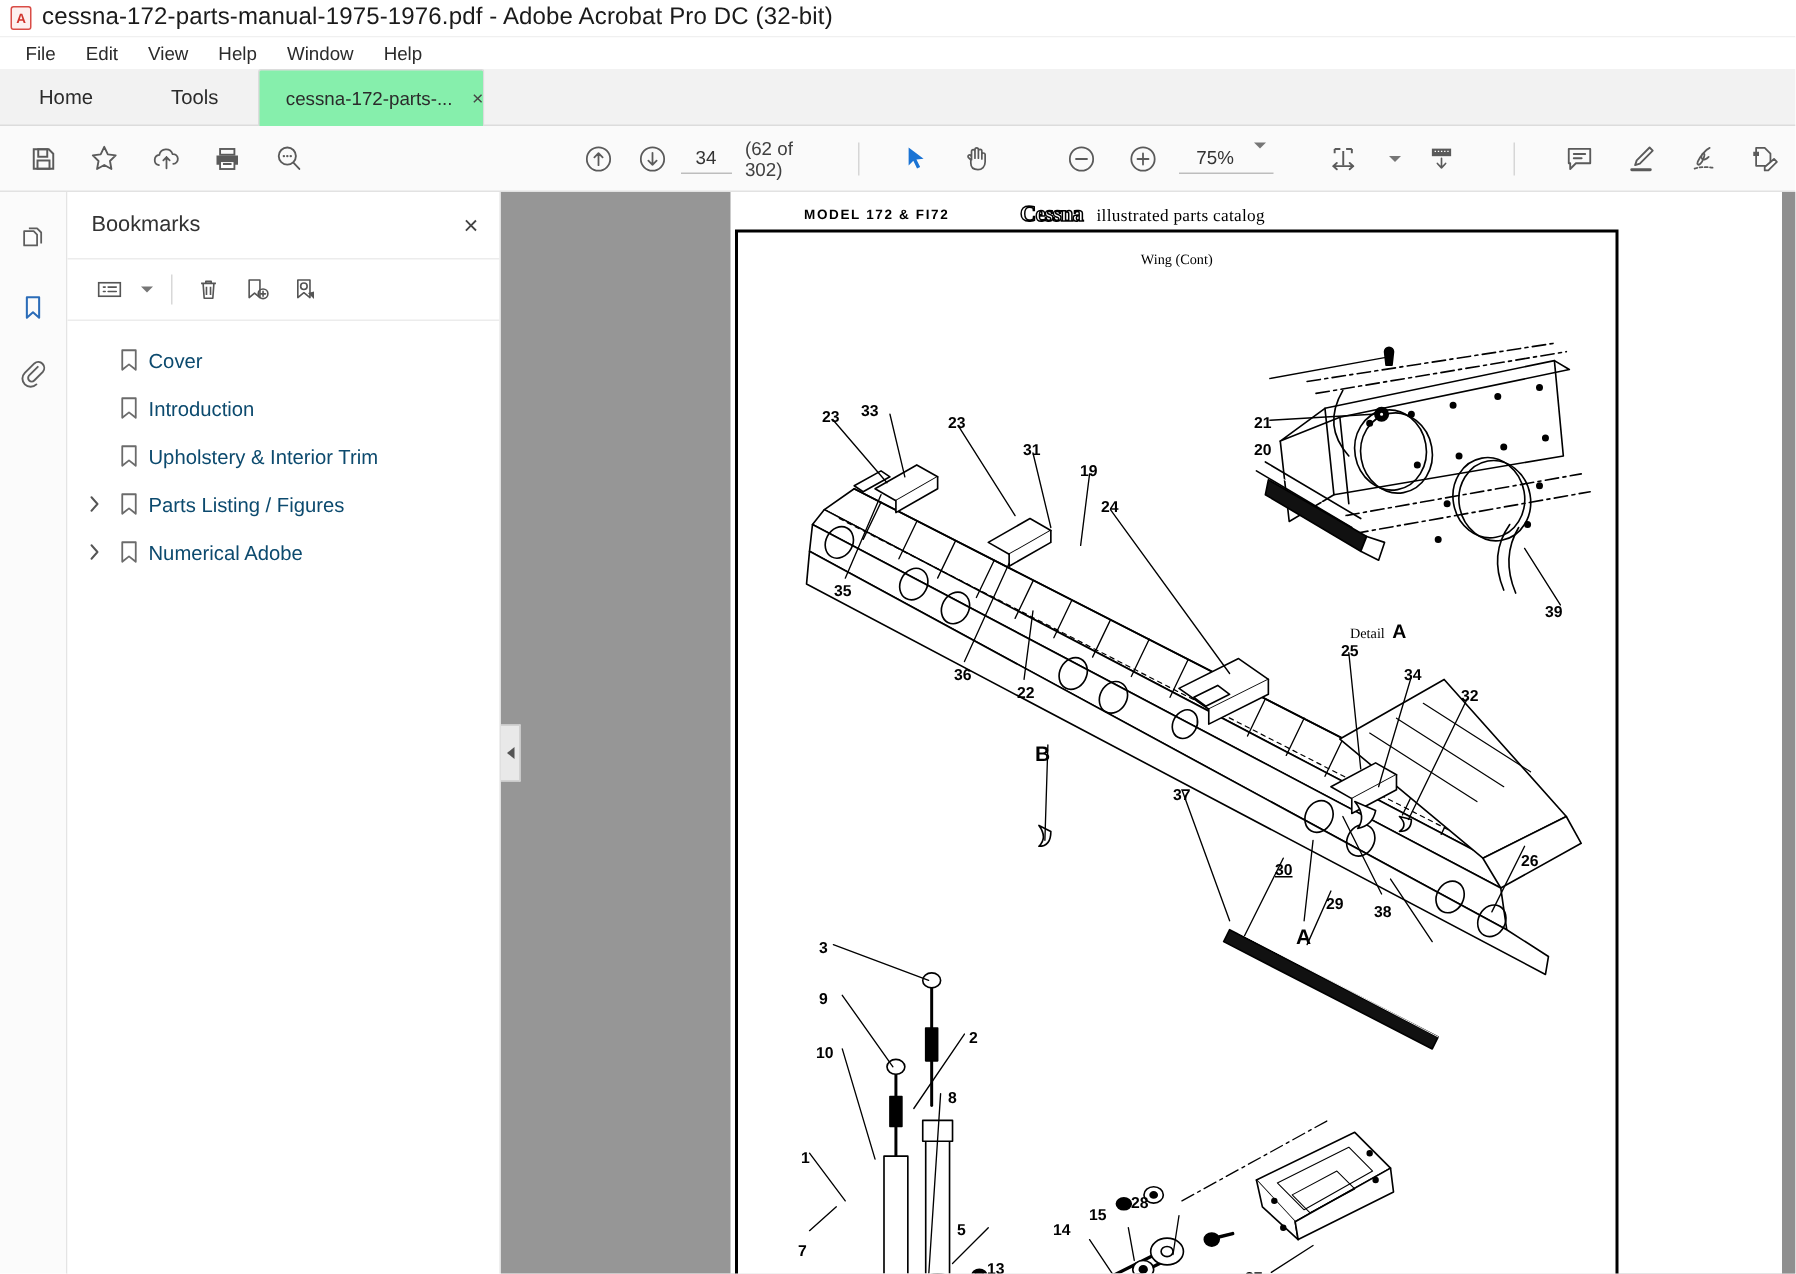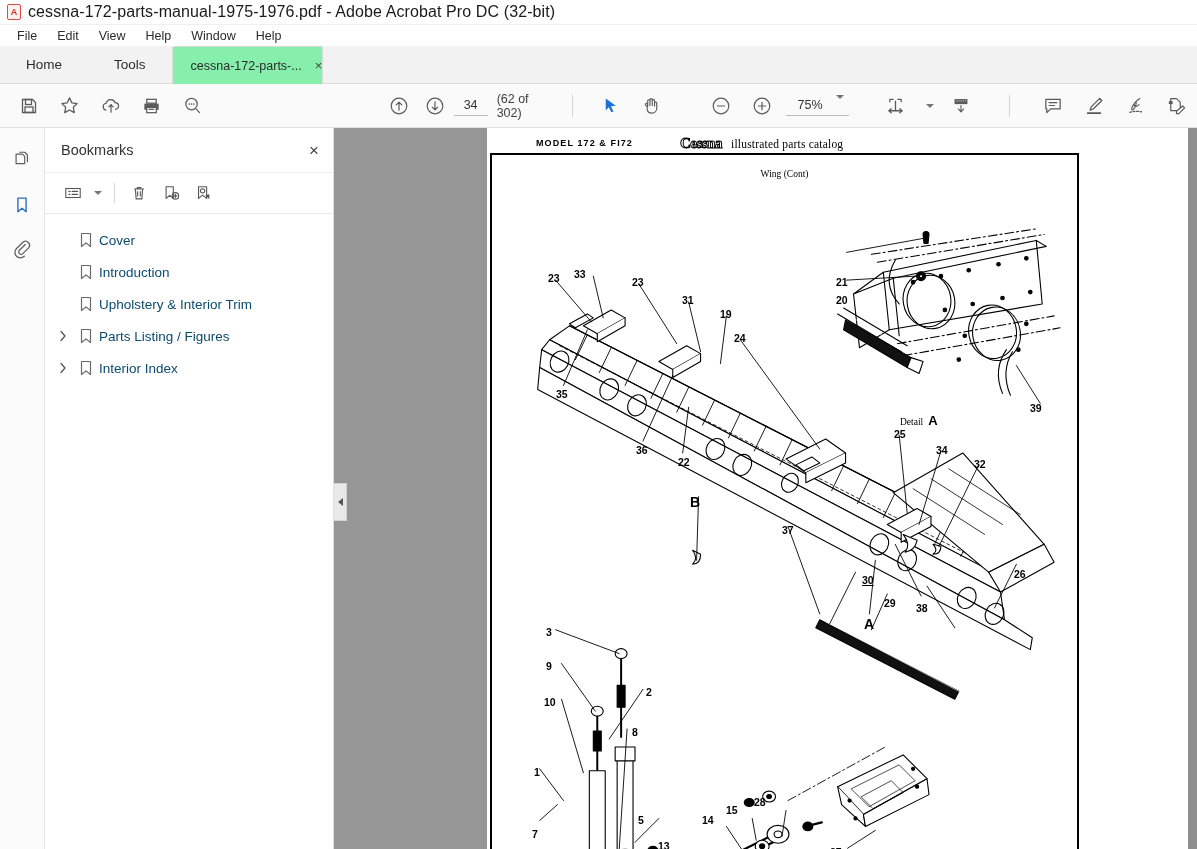--- a/index.html
+++ b/index.html
@@ -417,21 +417,21 @@
           <span class="bm-chev">
             <svg width="8" height="12" viewBox="0 0 8 12" fill="none" stroke="#555" stroke-width="1.3">
                 <path d="M2 1.5L6 6l-4 4.5" stroke-linecap="round" stroke-linejoin="round"></path>
               </svg>
           </span>
           <span class="bm-ico">
             <svg width="14" height="16" viewBox="0 0 14 16" fill="none" stroke="#6b6b6b" stroke-width="1.2">
                 <path d="M2.5 1.5h9v13l-4.5-3.6-4.5 3.6z" stroke-linejoin="round"></path>
               </svg>
           </span>
-          <span class="bm-label">Interior Index</span>
+          <span class="bm-label">Numerical Adobe</span>
         </div>
       </div>
     </div>
 
     <div class="viewer">
       <div class="collapse-handle">
           <span class="tri"></span>
         </div>
 
       <div class="page-sheet">
@@ -710,21 +710,21 @@
           <div class="callout" style="left:140px; top:122px;">23</div>
           <div class="callout" style="left:190px; top:140px;">31</div>
           <div class="callout" style="left:228px; top:154px;">19</div>
           <div class="callout" style="left:242px; top:178px;">24</div>
           <div class="callout" style="left:64px; top:234px;">35</div>
           <div class="callout" style="left:144px; top:290px;">36</div>
           <div class="callout" style="left:186px; top:302px;">22</div>
           <div class="callout" style="left:402px; top:274px;">25</div>
           <div class="callout" style="left:444px; top:290px;">34</div>
           <div class="callout" style="left:482px; top:304px;">32</div>
-          <div class="callout" style="left:370px; top:420px;text-decoration:underline;">30</div>
+          <div class="callout" style="left:358px; top:420px;text-decoration:underline;">30</div>
           <div class="callout" style="left:392px; top:443px;">29</div>
           <div class="callout" style="left:424px; top:448px;">38</div>
           <div class="callout" style="left:522px; top:414px;">26</div>
           <div class="callout" style="left:290px; top:370px;">37</div>
 
           <div class="callout big" style="left:198px; top:340px;">B</div>
           <div class="callout big" style="left:372px; top:462px;">A</div>
 
           <div class="callout" style="left:54px; top:472px;">3</div>
           <div class="callout" style="left:54px; top:506px;">9</div>

